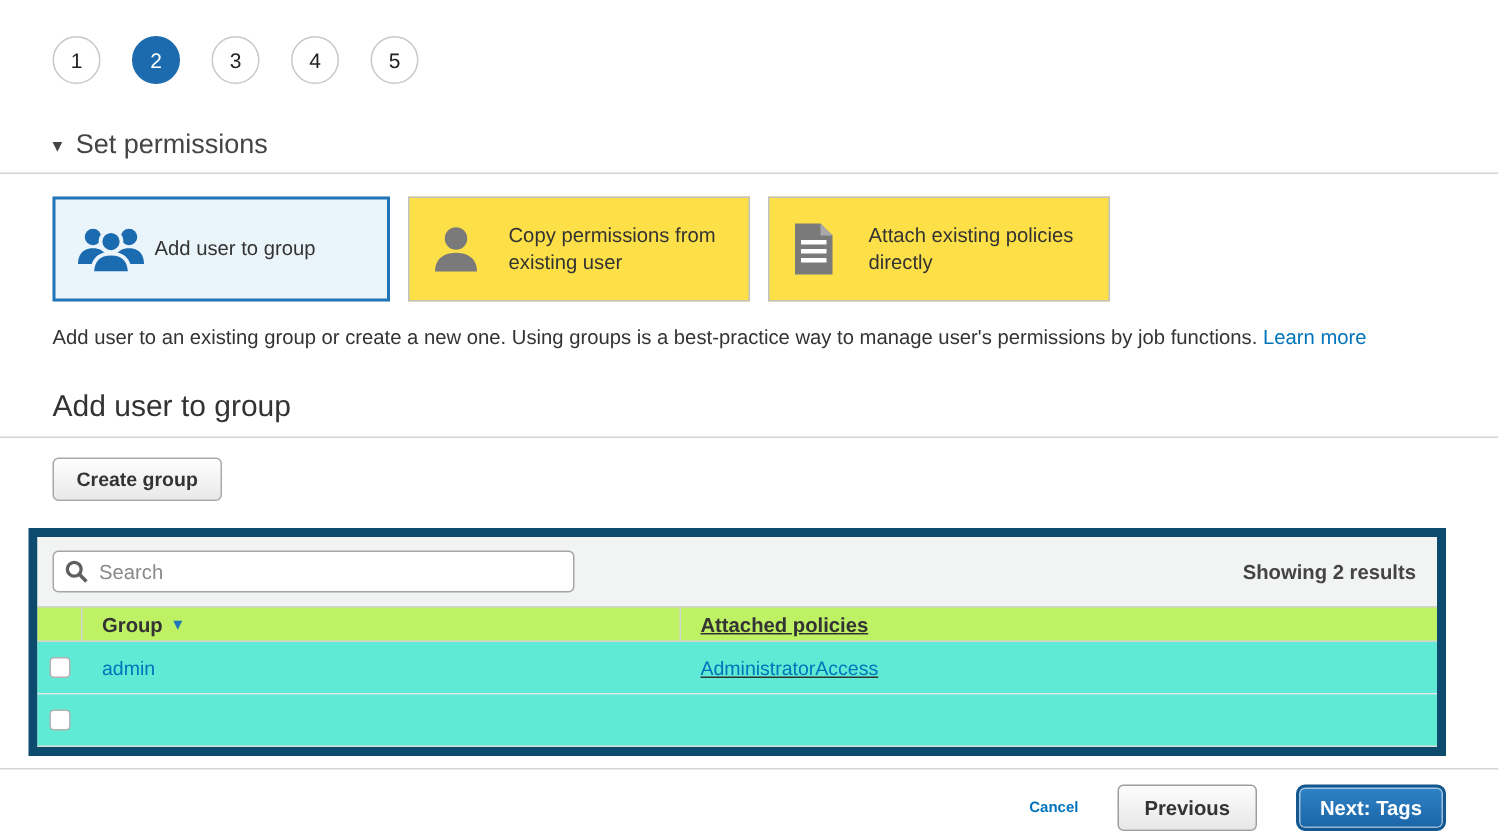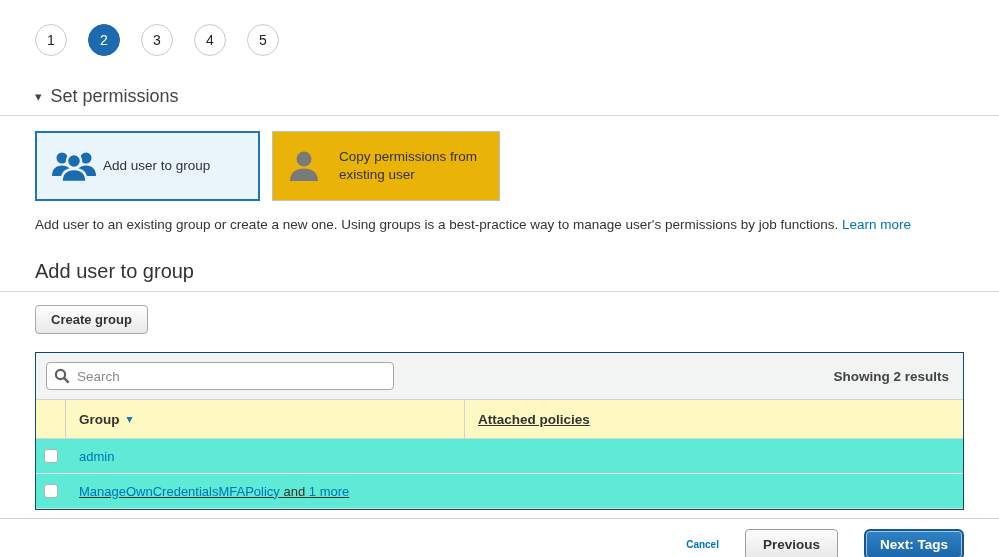--- a/index.html
+++ b/index.html
@@ -50,21 +50,21 @@
   }
   .tri-collapse { font-size: 13px; color: #444; line-height: 1; }
   .section-head-label { font-size: 18px; color: #444; }
   .full-rule { border: none; border-top: 1px solid #d5d5d5; margin: 8px 0 0 0; }
 
   
   .cards { display: flex; gap: 12px; margin: 15px 35px 0 35px; }
   .perm-card {
     width: 228px; height: 70px;
     border: 1px solid #c1c1c1;
-    background: #eab308;
+    background: #fde047;
     display: flex; align-items: center;
     padding: 0 10px 0 14px;
     cursor: pointer;
   }
   .perm-card.selected {
     border: 2px solid #2074b8;
     background: #eaf4fb;
     width: 225px;
   }
   .perm-card .card-icon { flex: 0 0 52px; display: flex; align-items: center; }
@@ -85,45 +85,45 @@
     padding: 6px 15px;
     background: linear-gradient(#fefefe, #e9e9e9);
     border: 1px solid #a8a8a8;
     border-radius: 4px;
     font-weight: bold; font-size: 13px; color: #333;
     cursor: pointer;
     font-family: inherit;
   }
 
   
-  .table-panel { margin: 18px 35px 0 35px; border: 1px solid #0c4a6e; }
+  .table-panel { margin: 18px 35px 0 19px; border: 6px solid #0c4a6e; }
   .table-toolbar {
     display: flex; justify-content: space-between; align-items: center;
     background: #f2f3f3;
     padding: 9px 10px;
   }
   .search-wrap { position: relative; }
   .search-input {
     width: 348px; height: 28px;
     border: 1px solid #a5a5a5; border-radius: 4px;
     padding: 0 8px 0 30px;
     font-size: 13.5px; color: #333;
     font-family: inherit;
     background: #fff;
   }
   .search-input::placeholder { color: #8a8a8a; }
   .search-icon { position: absolute; left: 8px; top: 6px; }
   .results-text { font-weight: bold; font-size: 13.5px; color: #444; padding-right: 4px; }
 
   .thead-row, .t-row { display: flex; align-items: stretch; }
   .thead-row {
-    background: #fef9c3;
+    background: #bef264;
     border-top: 1px solid #d2d2d2;
     border-bottom: 1px solid #d2d2d2;
-    height: 40px;
+    height: 24px;
   }
   .col-check { flex: 0 0 30px; display: flex; align-items: center; justify-content: center; }
   .col-group { flex: 0 0 399px; display: flex; align-items: center; padding-left: 13px; }
   .col-policies { flex: 1; display: flex; align-items: center; padding-left: 13px; text-decoration: underline; }
   .thead-row .col-check, .thead-row .col-group { border-right: 1px solid #d2d2d2; }
   .th-label { font-weight: bold; font-size: 13.5px; color: #333; }
   .sort-icon { color: #2074b8; font-size: 12px; margin-left: 7px; cursor: pointer; }
 
   .t-row { height: 35px; border-bottom: 1px solid #e6e6e6; background: #5eead4; }
   .t-row:last-child { border-bottom: 1px solid #dcdcdc; }
@@ -205,20 +205,34 @@
       <svg width="34" height="34" viewBox="0 0 34 34">
         <g fill="#7a7a7a">
           <circle cx="17" cy="10" r="7.5"></circle>
           <path d="M3 32 c0-8.5 6-12.5 14-12.5 s14 4 14 12.5 z"></path>
         </g>
       </svg>
     </span>
     <span class="card-label">Copy permissions from existing user</span>
   </div>
 
+  <div class="perm-card">
+    <span class="card-icon">
+      <svg width="30" height="36" viewBox="0 0 30 36">
+        <path d="M3 1 h17 l8 8 v26 h-25 z" fill="#7a7a7a"></path>
+        <path d="M20 1 l8 8 h-8 z" fill="#a9a9a9"></path>
+        <g fill="#fff">
+          <rect x="7" y="12" width="17" height="3"></rect>
+          <rect x="7" y="18" width="17" height="3"></rect>
+          <rect x="7" y="24" width="17" height="3"></rect>
+        </g>
+      </svg>
+    </span>
+    <span class="card-label">Attach existing policies directly</span>
+  </div>
 
 </div>
 
 <div class="perm-desc"><span>Add user to an existing group or create a new one. Using groups is a best-practice way to manage user's permissions by job functions.</span> <a class="link">Learn more</a></div>
 
 <div class="group-heading">Add user to group</div>
 <hr class="full-rule">
 
 <div class="btn-row">
   <button class="btn-gray">Create group</button>
@@ -250,31 +264,31 @@
     </div>
   </div>
 
   <div class="t-row">
     <div class="col-check">
         <span class="checkbox"></span>
       </div>
     <div class="col-group">
         <a class="link">admin</a>
       </div>
+    <div class="col-policies">
+      <a class="link">AdministratorAccess</a>
+        <span class="and-text"></span>
+        <a class="link"></a>
+    </div>
   </div>
 
   <div class="t-row">
     <div class="col-check">
         <span class="checkbox"></span>
       </div>
-    <div class="col-policies">
-      <a class="link">ManageOwnCredentialsMFAPolicy</a>
-        <span class="and-text"> and </span>
-        <a class="link">1 more</a>
-    </div>
   </div>
 
 </div>
 
 <div class="footer">
   <a class="link cancel-link">Cancel</a>
   <button class="btn-prev">Previous</button>
   <button class="btn-primary">Next: Tags</button>
 </div>
 

